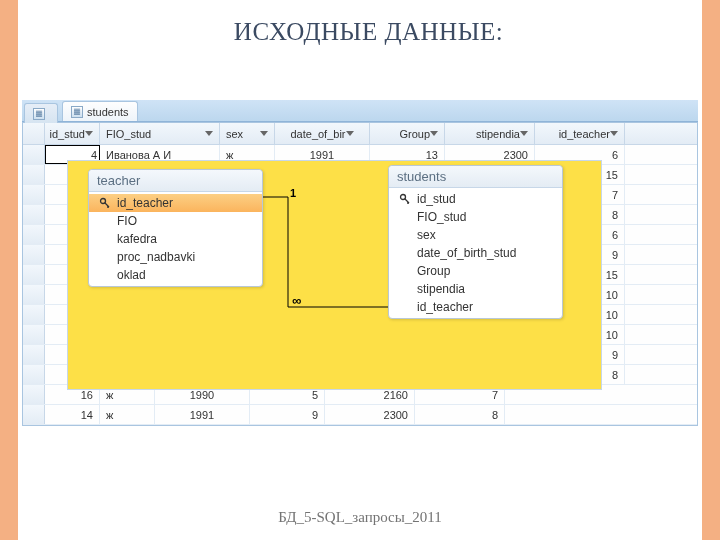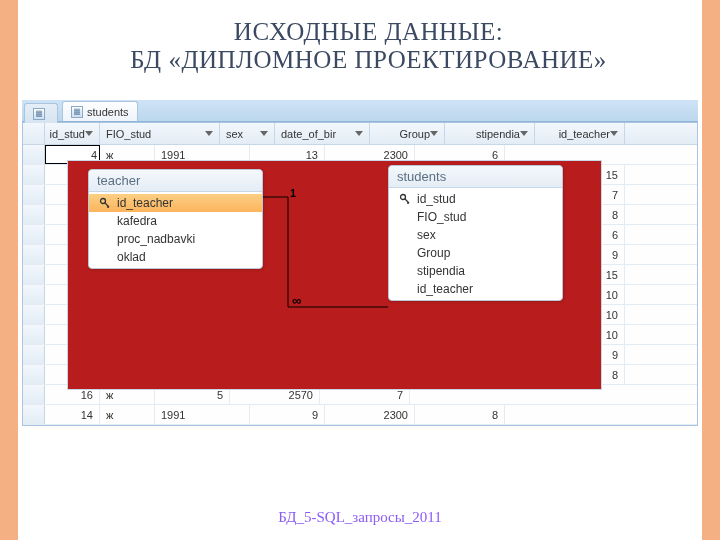--- a/index.html
+++ b/index.html
@@ -103,29 +103,29 @@
     display:flex;align-items:center;
   }
   .ds-rowhdr {
     width: 22px;
     background: linear-gradient(#f2f7fc,#e3ecf5);
     border-right: 1px solid #c7d7e8;
   }
   .c-id { width: 55px; justify-content: flex-end; }
   .c-fio { width: 120px; }
   .c-sex { width: 55px; }
-  .c-dob { width: 95px; justify-content: space-between;}
+  .c-dob { width: 95px; justify-content: center;}
   .c-grp { width: 75px; justify-content: flex-end;}
   .c-stip { width: 90px; justify-content: flex-end;}
   .c-idt { width: 90px; justify-content: flex-end;}
   .relpanel {
     position: absolute;
     top: 60px; left: 45px;
     width: 535px; height: 230px;
-    background: #b91c1c;
+    background: #fde047;
     border: 1px solid #c7d7e8;
   }
   .tablewin {
     position: absolute;
     width: 175px;
     border: 1px solid #b9c8d6;
     border-radius: 4px;
     background: #fff;
     box-shadow: 1px 1px 3px rgba(0,0,0,0.15);
   }
@@ -167,39 +167,38 @@
     font-size: 11px;
     color: #000;
     font-weight: bold;
     background: transparent;
   }
   .footer {
     position: absolute;
     bottom: 14px; left: 0; right: 0;
     text-align: center;
     font-family: Georgia, serif;
-    color: #8b5cf6;
+    color: #737373;
     font-size: 15px;
   }
   .editcell {
     background:#fff;
     border:1px solid #000;
     padding:0 2px;
     justify-content:flex-end;
   }
 </style>
 </head>
 <body>
 
 <div class="side-bar-left"></div>
 <div class="side-bar-right"></div>
 
 <div class="title-block">
   <div class="title-line small-caps">ИСХОДНЫЕ ДАННЫЕ:</div>
-  <div class="title-line small-caps">БД «ДИПЛОМНОЕ ПРОЕКТИРОВАНИЕ»</div>
 </div>
 
 <div class="content-area">
 
   <div class="tab-bar">
     <div class="tab behind">
       <span class="tab-icon">▦</span>
     </div>
     <div class="tab">
       <span class="tab-icon">▦</span>
@@ -236,20 +235,21 @@
         </div>
       <div class="ds-hcell c-idt">
           <span>id_teacher</span>
           <span class="drop"></span>
         </div>
     </div>
 
     <div class="ds-row">
       <div class="ds-rowhdr"></div>
       <div class="ds-cell c-id editcell">4</div>
+      <div class="ds-cell c-fio">Иванова А И</div>
       <div class="ds-cell c-sex">ж</div>
       <div class="ds-cell c-dob">1991</div>
       <div class="ds-cell c-grp">13</div>
       <div class="ds-cell c-stip">2300</div>
       <div class="ds-cell c-idt">6</div>
     </div>
 
     <div id="partial-rows">
         <div class="ds-row">
           <div class="ds-rowhdr"></div>
@@ -361,22 +361,23 @@
           <div class="ds-cell c-stip"></div>
           <div class="ds-cell c-idt">8</div>
         </div>
       </div>
 
     <div id="bottom-rows">
         <div class="ds-row">
           <div class="ds-rowhdr"></div>
           <div class="ds-cell c-id">16</div>
           <div class="ds-cell c-sex">ж</div>
+          <div class="ds-cell c-dob">1990</div>
           <div class="ds-cell c-grp">5</div>
-          <div class="ds-cell c-stip">2570</div>
+          <div class="ds-cell c-stip">2160</div>
           <div class="ds-cell c-idt">7</div>
         </div>
         <div class="ds-row">
           <div class="ds-rowhdr"></div>
           <div class="ds-cell c-id">14</div>
           <div class="ds-cell c-sex">ж</div>
           <div class="ds-cell c-dob">1991</div>
           <div class="ds-cell c-grp">9</div>
           <div class="ds-cell c-stip">2300</div>
           <div class="ds-cell c-idt">8</div>
@@ -394,20 +395,24 @@
               <svg viewBox="0 0 12 12">
                 <circle cx="4" cy="4" r="2.5" fill="none" stroke="#333" stroke-width="1.3"></circle>
                 <line x1="5.5" y1="5.5" x2="10" y2="10" stroke="#333" stroke-width="1.3"></line>
                 <line x1="8" y1="10" x2="10" y2="10" stroke="#333" stroke-width="1.3"></line>
               </svg>
             </span>
           <span>id_teacher</span>
         </div>
         <div class="tw-item">
             <span style="width:18px"></span>
+            <span>FIO</span>
+          </div>
+        <div class="tw-item">
+            <span style="width:18px"></span>
             <span>kafedra</span>
           </div>
         <div class="tw-item">
             <span style="width:18px"></span>
             <span>proc_nadbavki</span>
           </div>
         <div class="tw-item">
             <span style="width:18px"></span>
             <span>oklad</span>
           </div>
@@ -430,20 +435,24 @@
         <div class="tw-item">
             <span style="width:18px"></span>
             <span>FIO_stud</span>
           </div>
         <div class="tw-item">
             <span style="width:18px"></span>
             <span>sex</span>
           </div>
         <div class="tw-item">
             <span style="width:18px"></span>
+            <span>date_of_birth_stud</span>
+          </div>
+        <div class="tw-item">
+            <span style="width:18px"></span>
             <span>Group</span>
           </div>
         <div class="tw-item">
             <span style="width:18px"></span>
             <span>stipendia</span>
           </div>
         <div class="tw-item">
             <span style="width:18px"></span>
             <span>id_teacher</span>
           </div>

